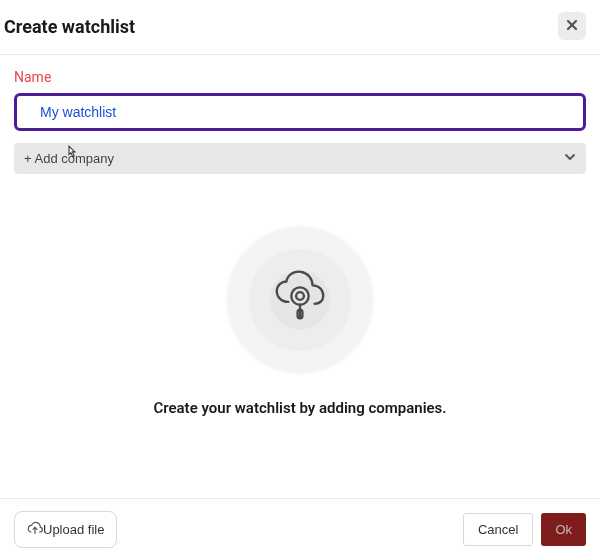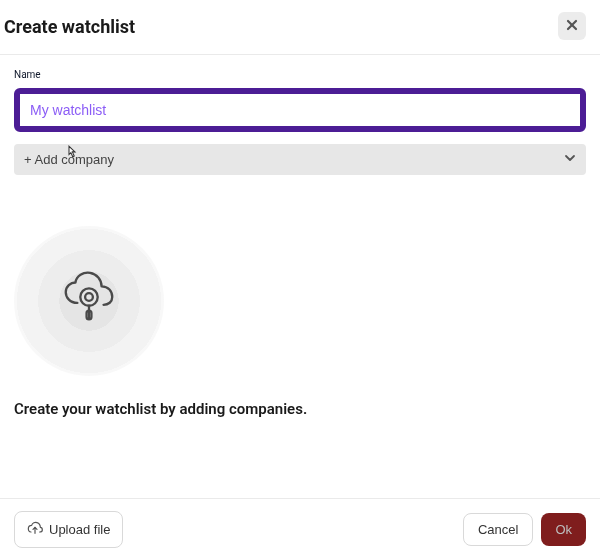--- a/index.html
+++ b/index.html
@@ -39,32 +39,32 @@
       background: #eaeaea;
       width: 100%;
     }
     .content {
       padding: 14px 14px 0 14px;
       flex: 1;
       display: flex;
       flex-direction: column;
     }
     .field-label {
-      font-size: 10px;
-      color: #0f172a;
+      font-size: 14px;
+      color: #ef4444;
       margin-bottom: 8px;
     }
     .text-input {
       width: 100%;
-      border: 6px solid #4c1d95;
+      border: 3px solid #4c1d95;
       border-radius: 6px;
-      padding: 8px 10px;
+      padding: 8px 23px;
       font-size: 14px;
       font-weight: 500;
-      color: #8b5cf6;
+      color: #1d4ed8;
       outline: none;
       background: #fff;
     }
     .add-company {
       margin-top: 12px;
       width: 100%;
       background: #e7e7e7;
       border: none;
       border-radius: 4px;
       padding: 8px 10px;
@@ -82,21 +82,21 @@
       position: absolute;
       left: 63px;
       top: 144px;
       pointer-events: none;
       color: #333;
     }
     .empty-state {
       flex: 1;
       display: flex;
       flex-direction: column;
-      align-items: flex-start;
+      align-items: center;
       justify-content: center;
       padding-bottom: 30px;
     }
     .empty-illustration {
       width: 150px;
       height: 150px;
       border-radius: 50%;
       background: radial-gradient(circle,
         #e5e5e5 0%, #e5e5e5 28%,
         #ededed 28%, #ededed 48%,
@@ -120,31 +120,31 @@
       justify-content: space-between;
       align-items: center;
     }
     .upload-btn {
       border: 1px solid #d9d9d9;
       background: #fff;
       border-radius: 8px;
       padding: 8px 12px;
       display: flex;
       align-items: center;
-      gap: 6px;
+      gap: 0;
       font-size: 13px;
       cursor: pointer;
       color: #333;
     }
     .footer-right {
       display: flex;
       gap: 8px;
     }
     .btn {
-      border-radius: 8px;
+      border-radius: 3px;
       padding: 8px 14px;
       font-size: 13px;
       cursor: pointer;
       border: none;
     }
     .btn-cancel {
       background: #fff;
       border: 1px solid #d9d9d9;
       color: #333;
     }

